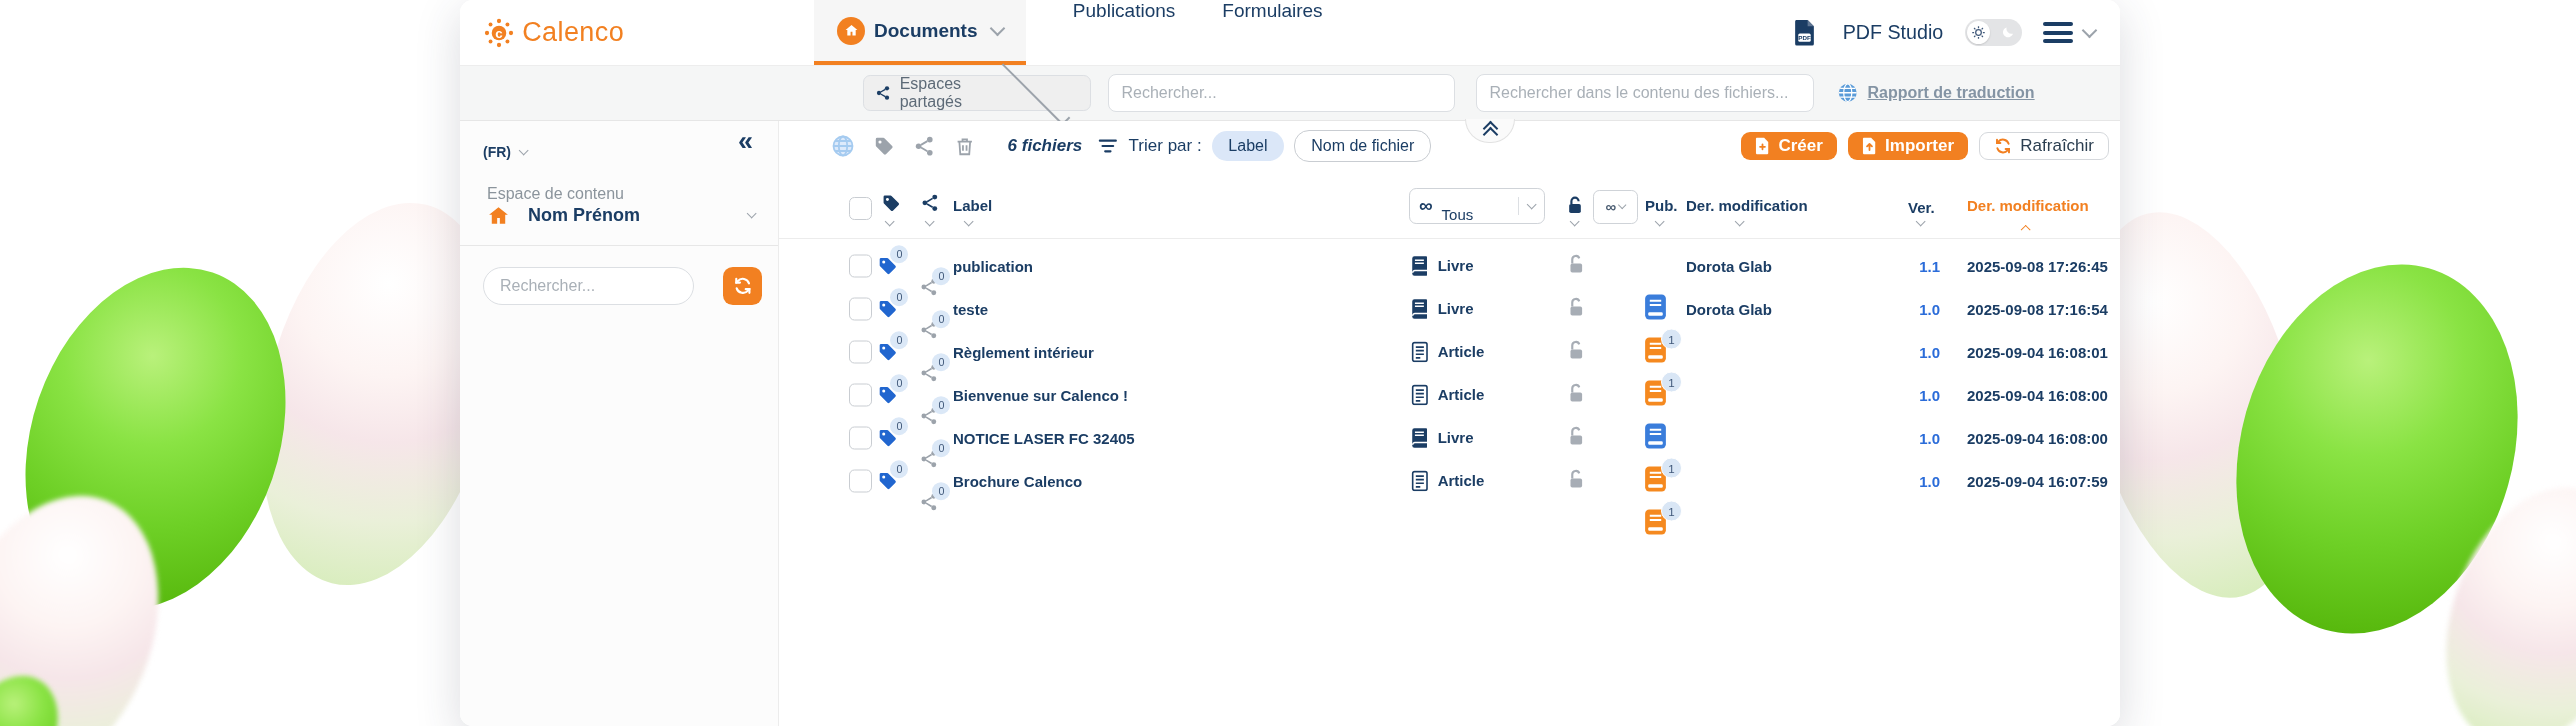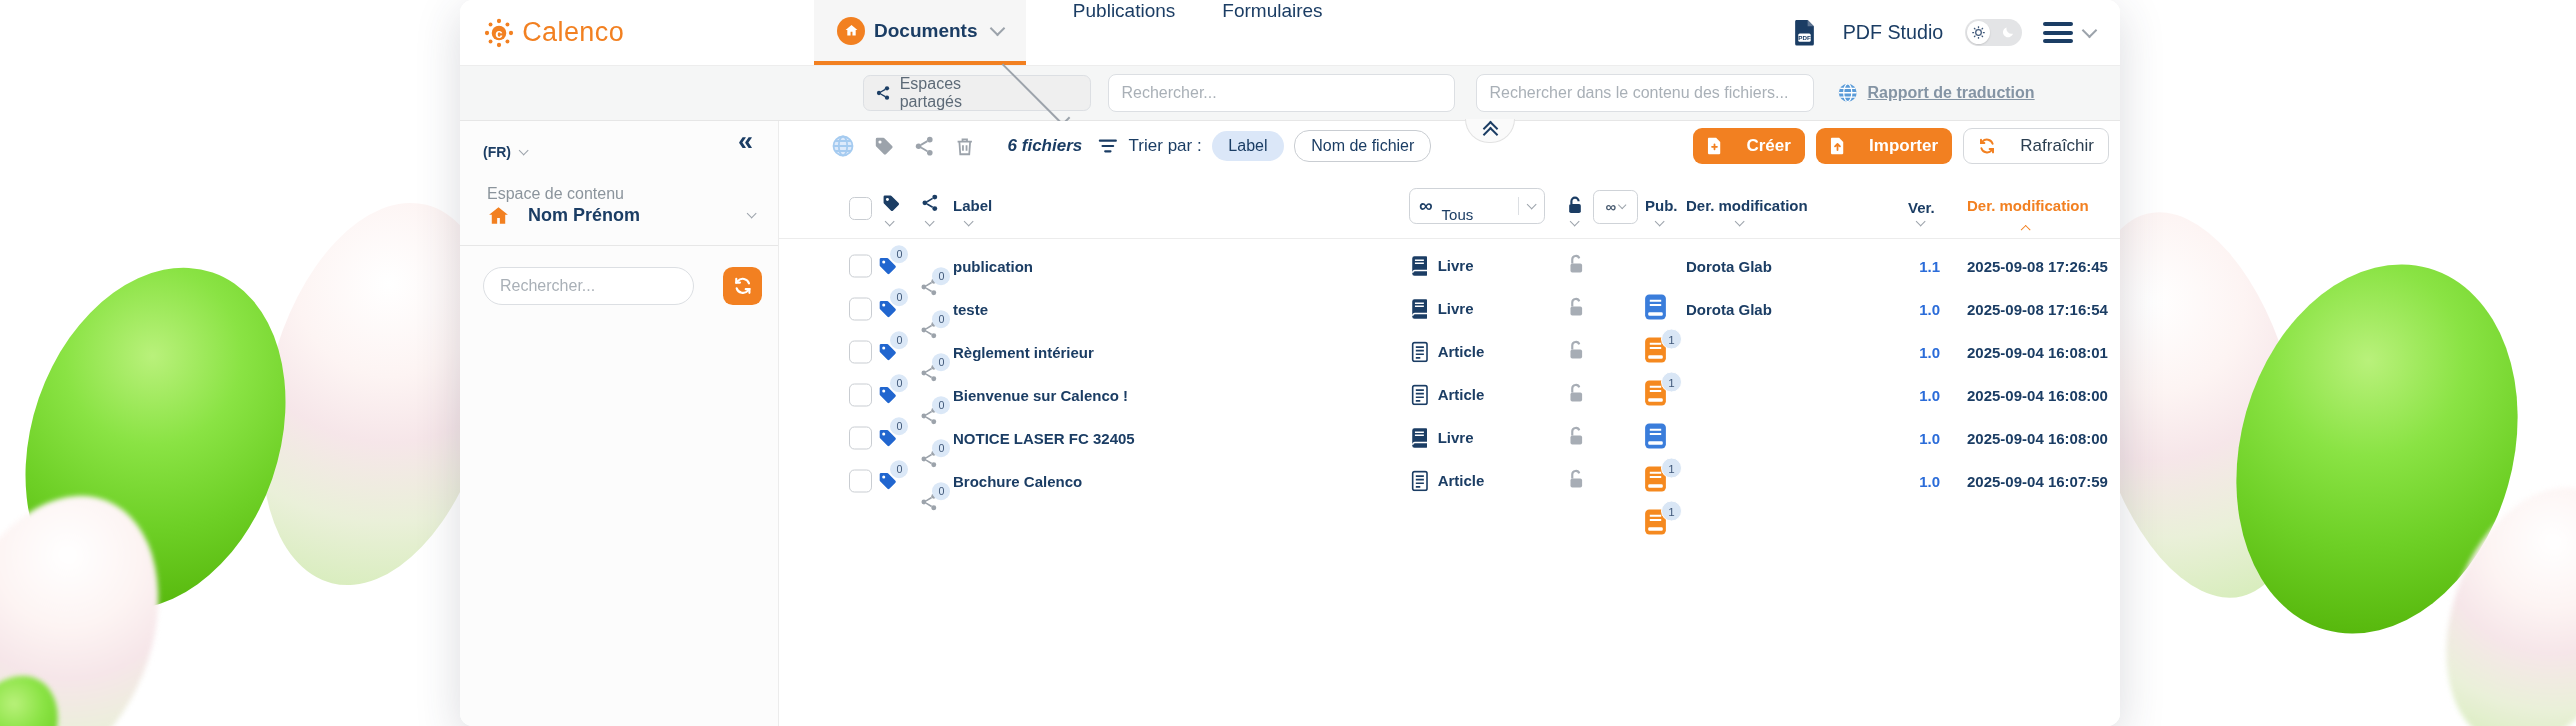--- a/index.html
+++ b/index.html
@@ -82,21 +82,21 @@
 
   
   .toolbar{position:absolute;left:0;top:0;width:100%;height:50px;display:flex;align-items:center;padding-left:52px;box-sizing:border-box;}
   .tool-ic{margin-right:18px;display:flex;align-items:center;cursor:pointer;}
   .filecount{font-size:17px;font-weight:bold;font-style:italic;color:#1b3d64;margin:0 16px 0 14.3px;}
   .trier{display:flex;align-items:center;gap:10.7px;font-size:17px;color:#1b3d64;}
   .chip{height:30px;border-radius:15px;display:flex;align-items:center;padding:0 16px;font-size:16px;color:#1b3d64;cursor:pointer;}
   .chip.active{background:#dbe7f8;}
   .chip.ghost{background:#fff;border:0.9px solid #c9cdd2;}
   .toolbar-right{margin-left:auto;display:flex;align-items:center;gap:10.7px;margin-right:10.7px;}
-  .btn{height:36px;border-radius:9px;display:flex;align-items:center;gap:24px;padding:0 14.3px;font-size:17px;
+  .btn{height:28px;border-radius:9px;display:flex;align-items:center;gap:8px;padding:0 14.3px;font-size:17px;
        font-weight:bold;cursor:pointer;border:none;font-family:"Liberation Sans",sans-serif;}
   .btn.orange{background:#f28021;color:#fff;}
   .btn.ghost{background:#fff;color:#2b3e50;border:0.9px solid #d5d8dc;font-weight:normal;}
 
   
   .thead{position:absolute;left:0;top:67px;width:100%;height:50px;border-bottom:0.9px solid #ececec;}
   .thead .col{position:absolute;top:5.4px;font-size:15px;font-weight:bold;color:#1b3d64;}
   .colchev{position:absolute;top:34px;}
   .checkbox{width:23px;height:23px;border:1.8px solid #c9cdd2;border-radius:5.4px;background:#fff;box-sizing:border-box;cursor:pointer;}
   .filter-input{position:absolute;left:224px;top:0;width:216px;height:36px;border:0.9px solid #cfd3d8;border-radius:7.2px;

